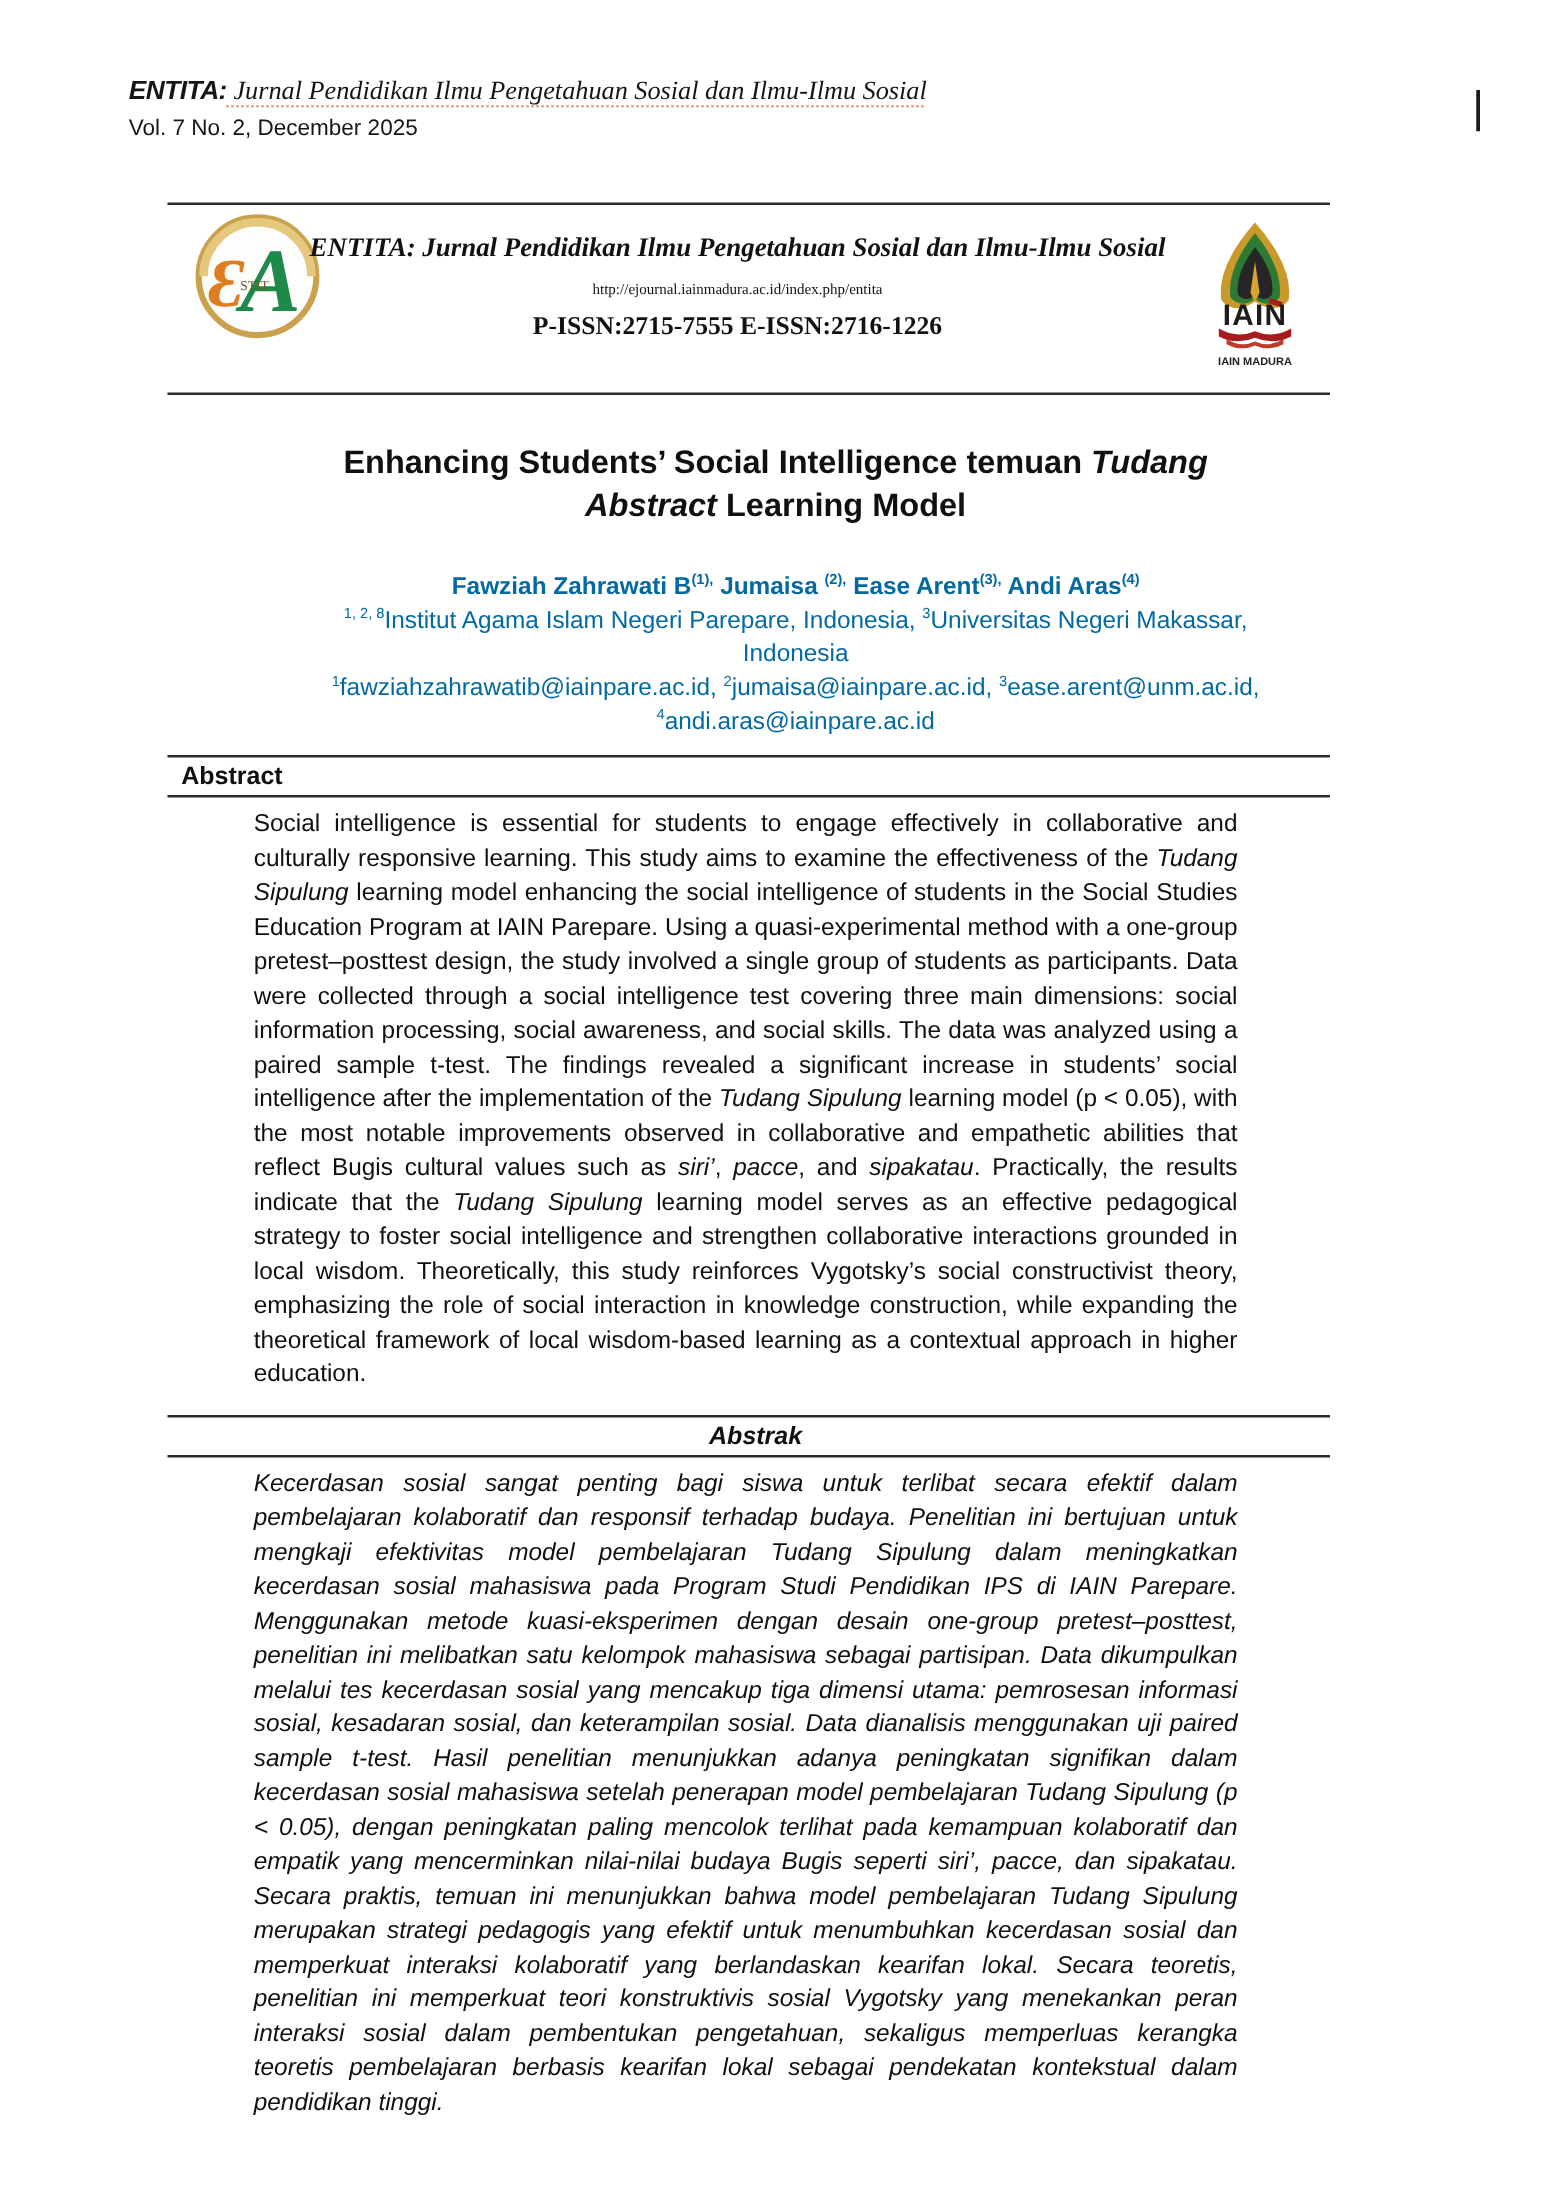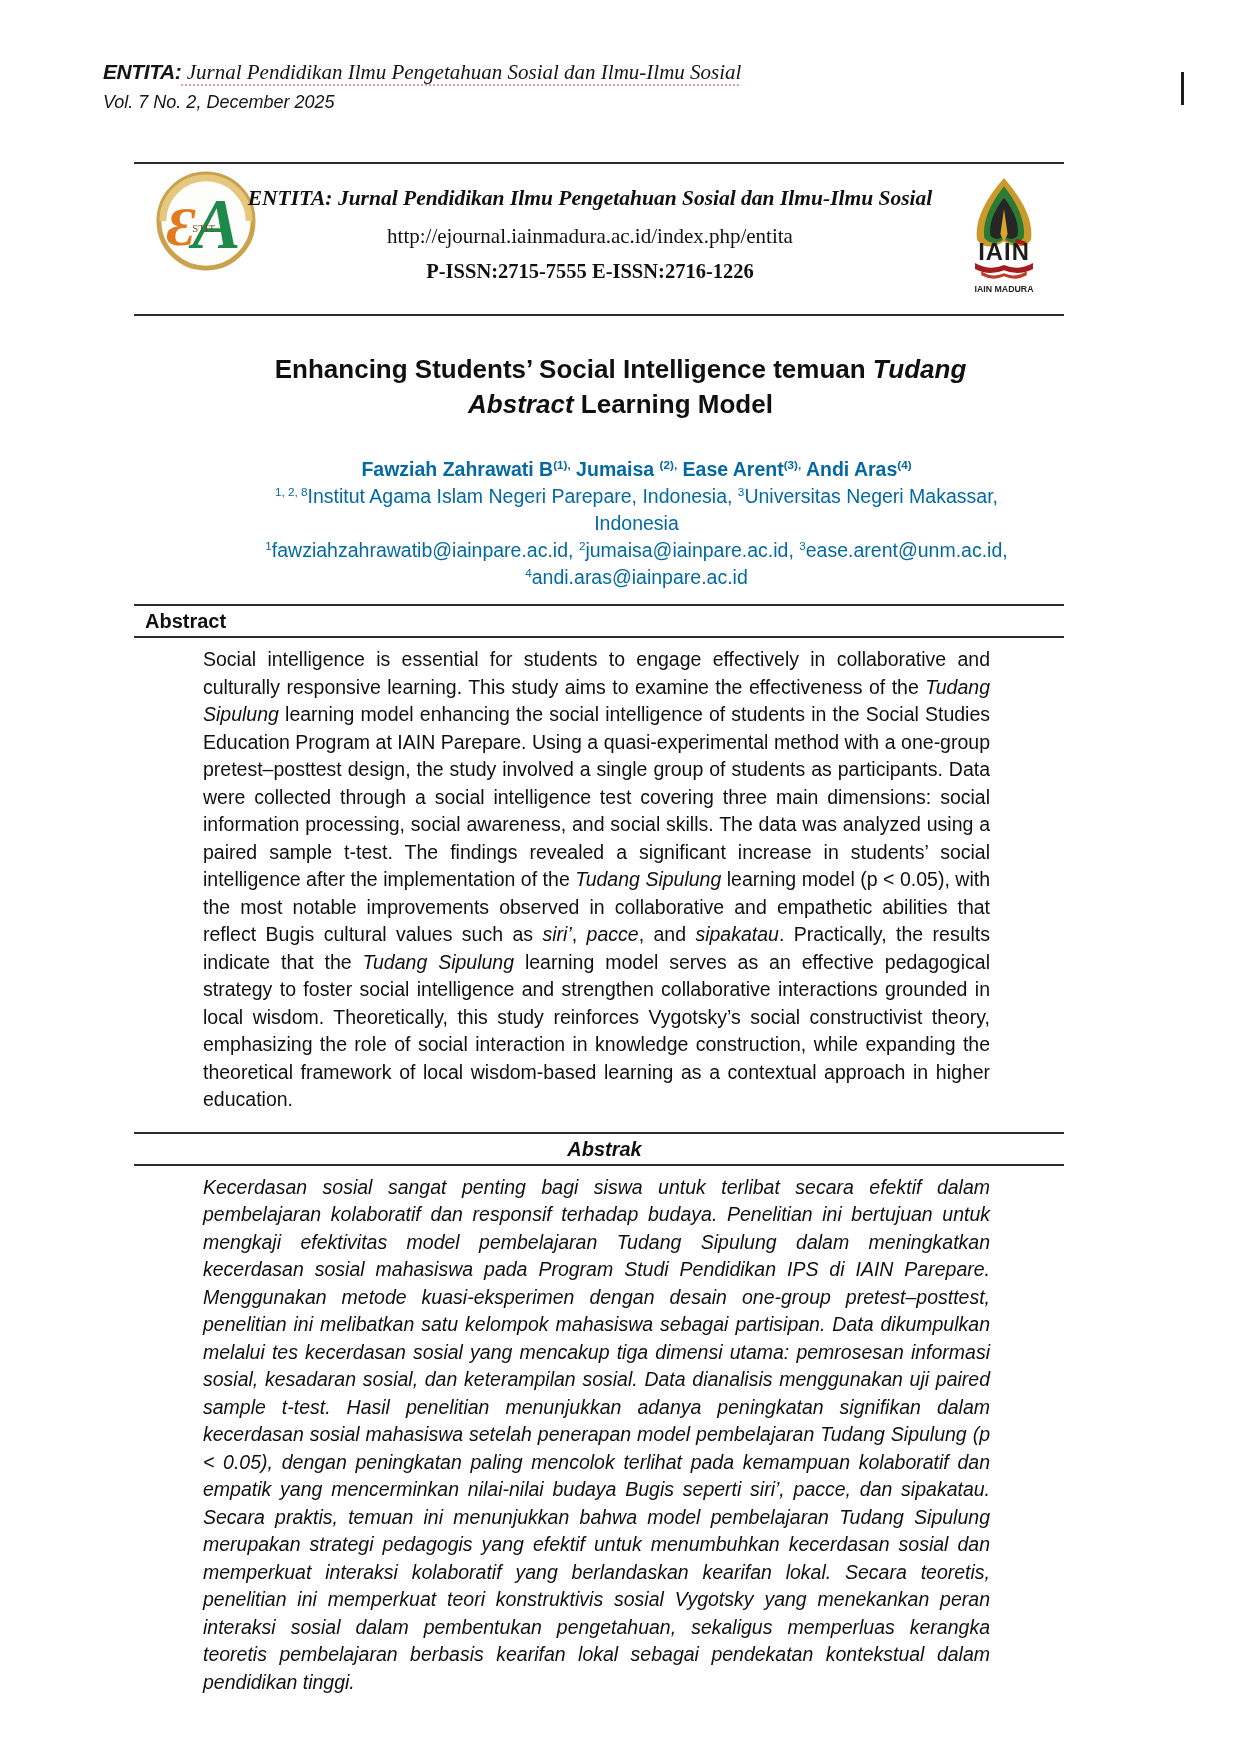--- a/index.html
+++ b/index.html
@@ -9,33 +9,33 @@
     color:#151515; font-family:"Liberation Sans", sans-serif; overflow:hidden;
   }
   sup { font-size:60%; vertical-align:super; line-height:0; }
 
   
   .page-header { position:absolute; left:103px; top:60px; white-space:nowrap; }
   .ph-line1 { font-size:21px; }
   .ph-brand { font-weight:bold; font-style:italic; letter-spacing:-0.4px; }
   .ph-rest  { font-family:"Liberation Serif", serif; font-style:italic;
               text-decoration:underline dotted #e39b9b 2px; text-underline-offset:5px; }
-  .ph-line2 { font-size:18px; font-style:italic; margin-top:7px; }
+  .ph-line2 { font-size:18px; margin-top:7px; }
   .caret-mark { position:absolute; left:1181px; top:72px; width:3px; height:33px; background:#1c1c1c; }
 
   
   .rule-abs { position:absolute; left:134px; width:930px; height:2px; background:#2b2b2b; }
 
   
   .banner-left-logo  { position:absolute; left:155px; top:170px; width:102px; height:102px; }
   .banner-right-logo { position:absolute; left:948px; top:176px; width:112px; height:120px; }
   .banner-center { position:absolute; left:240px; top:186px; width:700px; text-align:center;
                    font-family:"Liberation Serif", serif; color:#111; }
   .bc-title { font-size:21.5px; font-weight:bold; font-style:italic; }
-  .bc-url   { margin-top:13px; font-size:21px; }
+  .bc-url   { margin-top:13px; font-size:12px; }
   .bc-issn  { margin-top:11px; font-size:20.5px; font-weight:bold; }
 
   
   .article-title { position:absolute; top:352px; left:0; width:100%; text-align:center;
                    font-size:26px; font-weight:bold; line-height:35px; color:#101010; }
   .t-line { display:block; }
   .byline { position:absolute; top:456px; left:0; width:100%; text-align:center;
             font-size:19.5px; line-height:27px; color:#0369a1;margin-left:16px; }
   .authors-line { font-weight:bold; }
 

